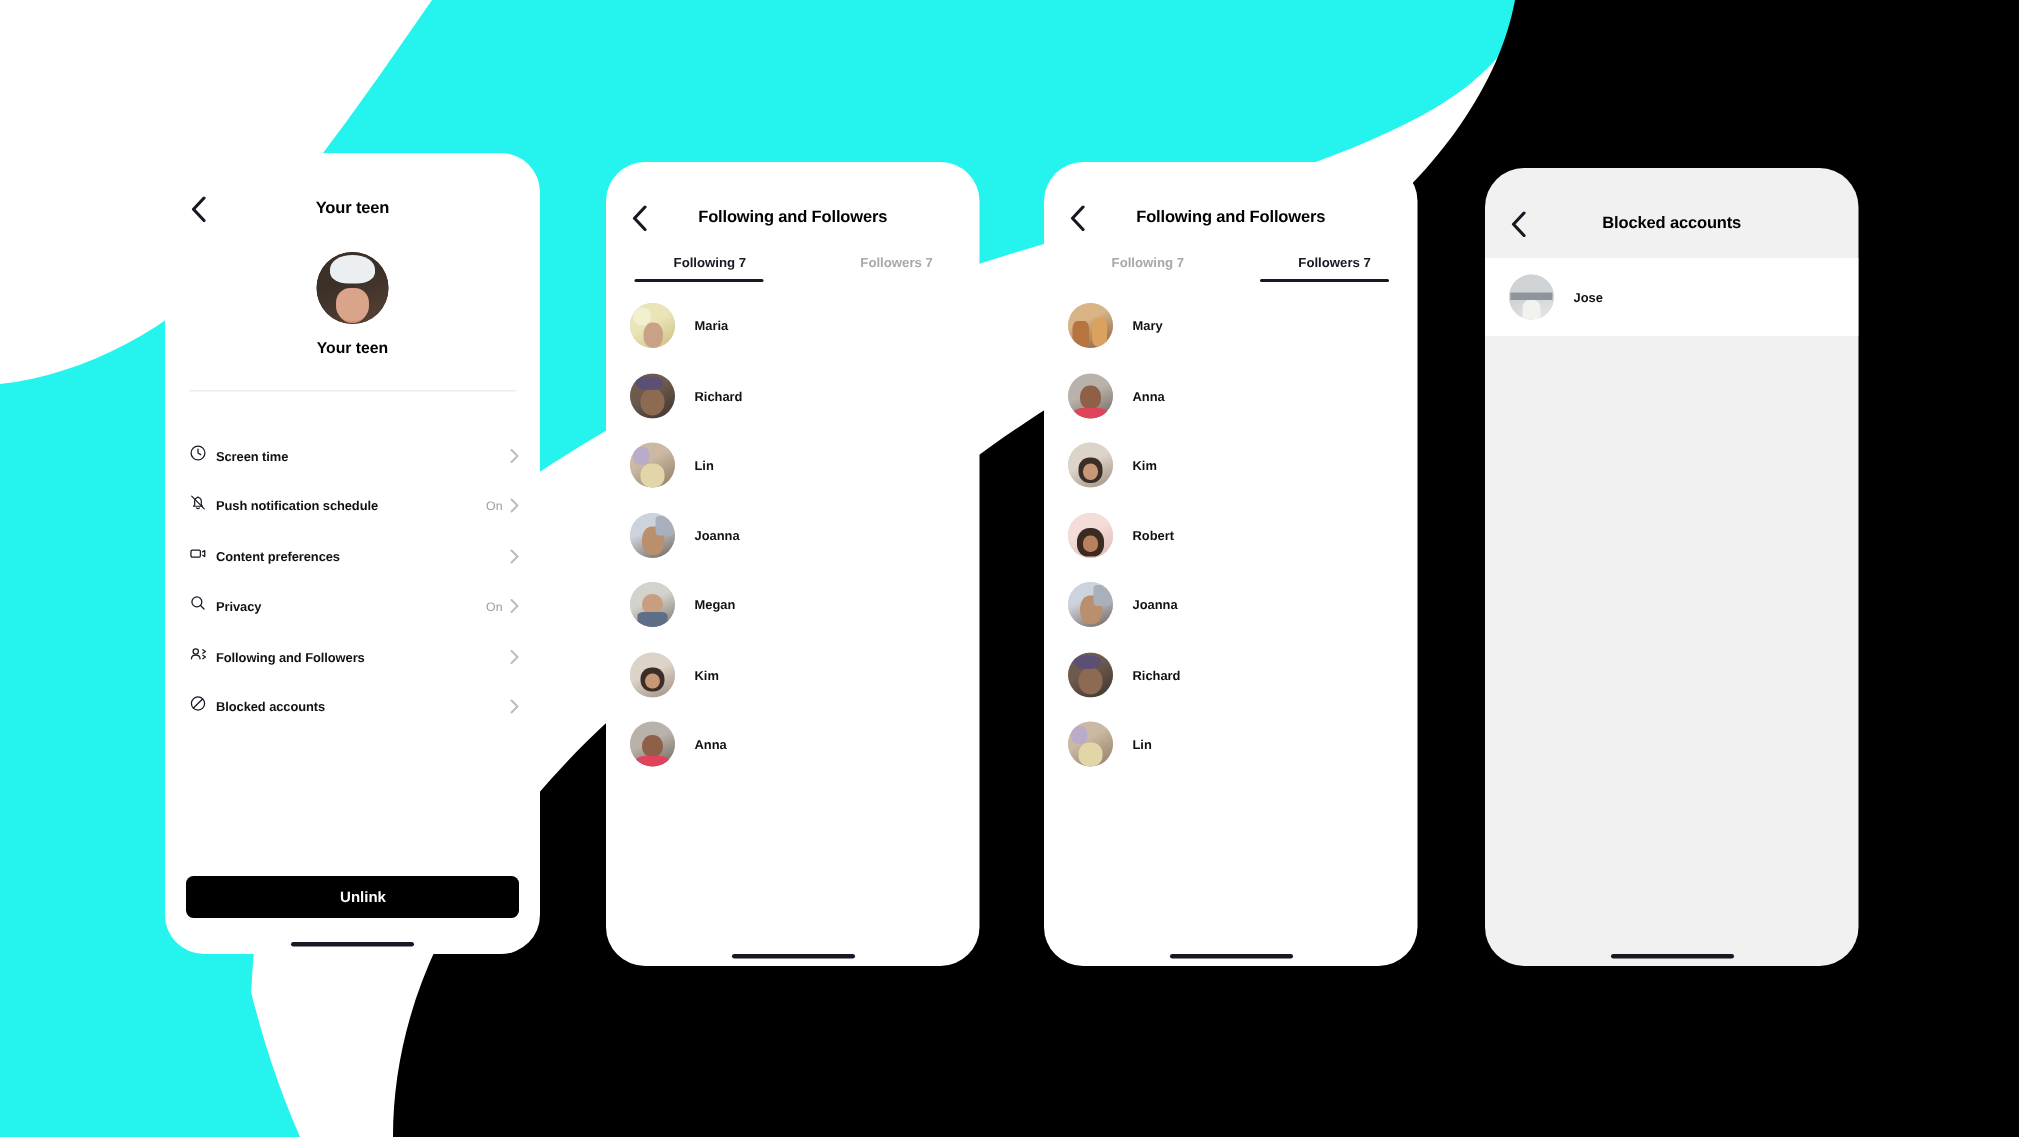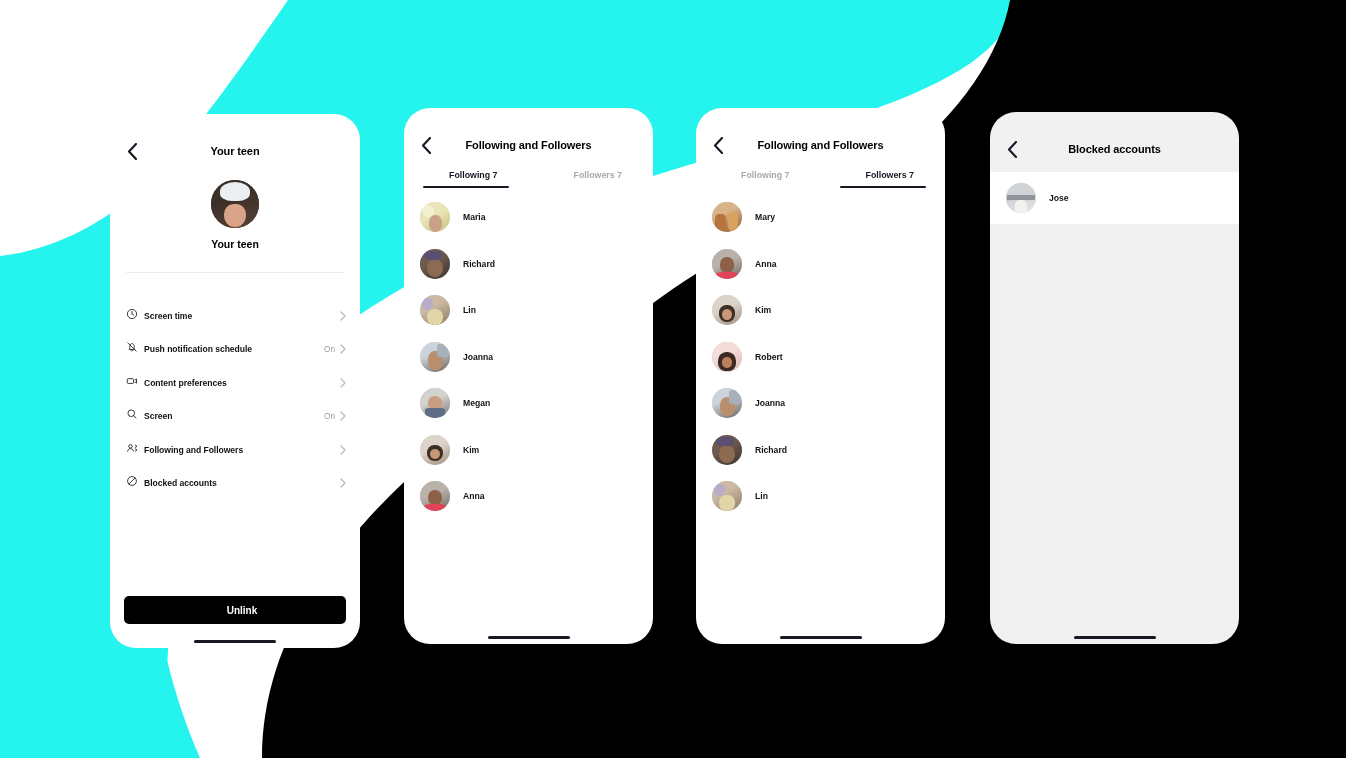--- a/index.html
+++ b/index.html
@@ -18,21 +18,21 @@
   .phone {
     position: absolute;
     background: #ffffff;
     border-radius: 26px;
     overflow: hidden;
     display: flex;
     flex-direction: column;
   }
   .phone.gray { background: #f1f1f1; }
 
-  #phone1 { left:110px; top:114px; width:250px; height:534px; }
+  #phone1 { left:110px; top:102px; width:250px; height:534px; }
   #phone2 { left:404px; top:108px; width:249px; height:536px; }
   #phone3 { left:696px; top:108px; width:249px; height:536px; }
   #phone4 { left:990px; top:112px; width:249px; height:532px; }
 
   
   .navbar {
     position: relative;
     height: 42px;
     display: flex;
     align-items: center;
@@ -329,21 +329,21 @@
           </span>
       </div>
 
       <div class="srow">
         <span class="ico">
           <svg width="12" height="12" viewBox="0 0 24 24" fill="none">
               <circle cx="10.5" cy="10.5" r="6.6" stroke="#161823" stroke-width="1.7"></circle>
               <path d="M15.4 15.4l4.6 4.6" stroke="#161823" stroke-width="1.7" stroke-linecap="round"></path>
             </svg>
         </span>
-        <span class="lbl">Screen</span>
+        <span class="lbl">Privacy</span>
         <span class="val">On</span>
         <span class="chev">
             <svg width="6" height="10" viewBox="0 0 6 10">
               <path d="M1 1l4 4-4 4" stroke="#bdbdbd" stroke-width="1.4" fill="none" stroke-linecap="round" stroke-linejoin="round"></path>
             </svg>
           </span>
       </div>
 
 
       <div class="srow">

